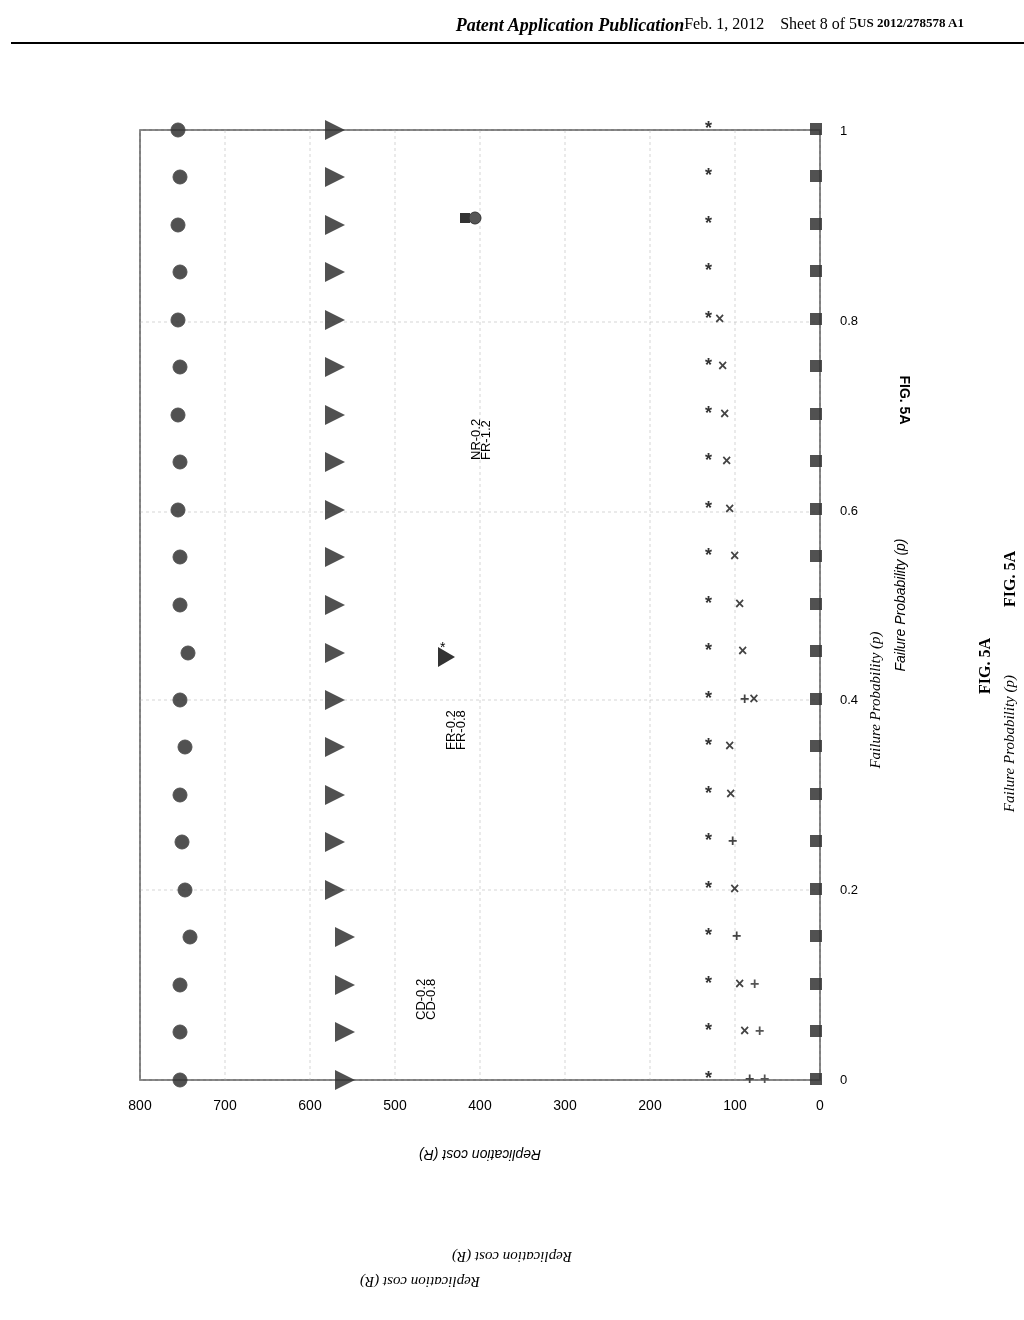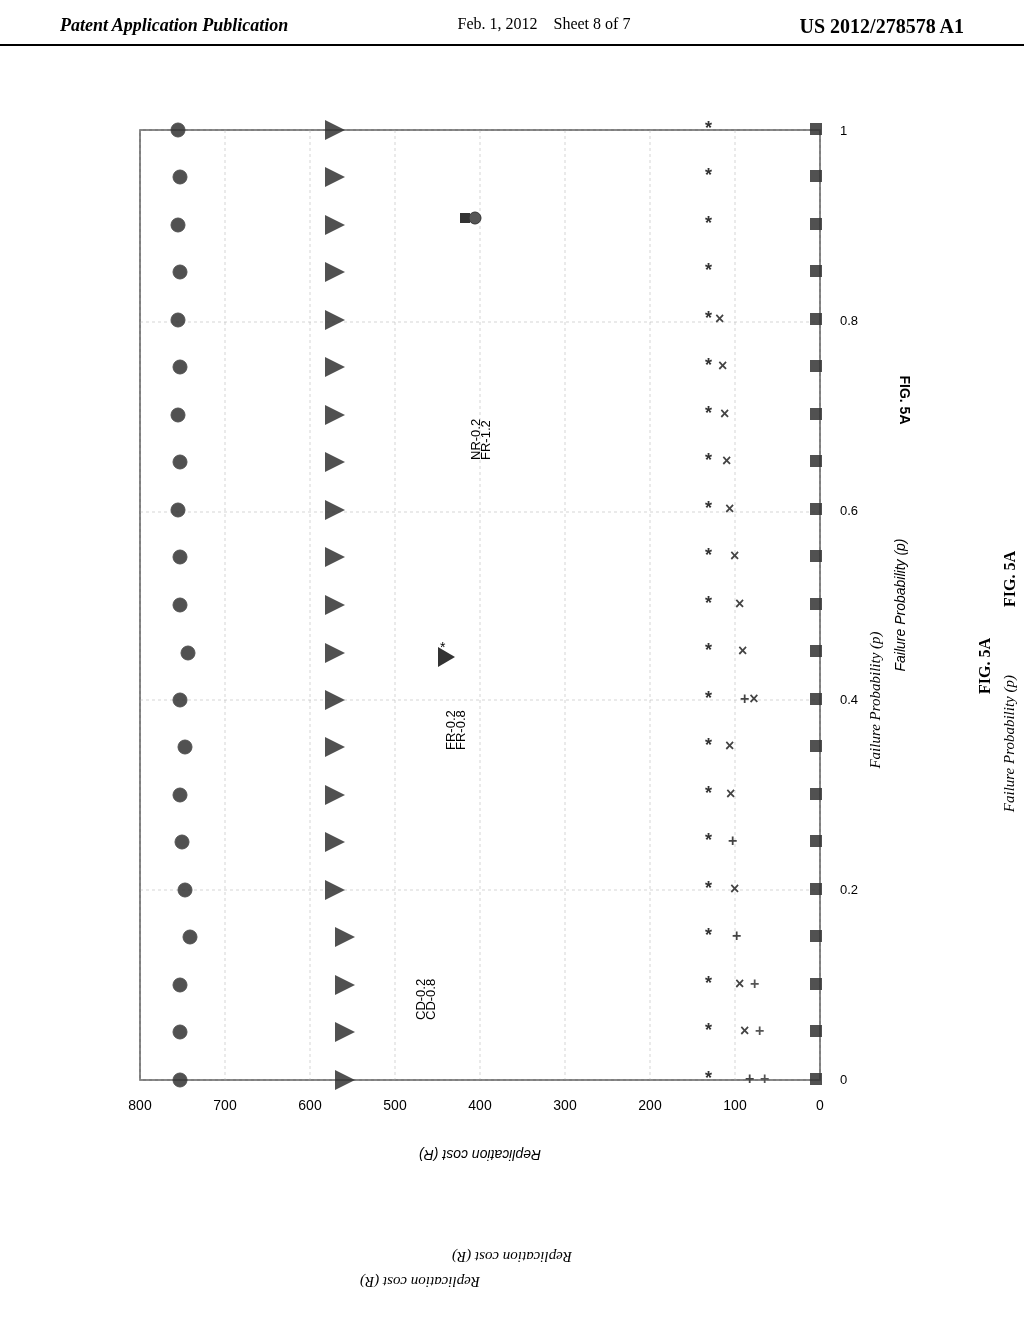--- a/index.html
+++ b/index.html
@@ -8,39 +8,39 @@
       height: 1320px;
       background: #fff;
       font-family: 'Times New Roman', Times, serif;
       position: relative;
       overflow: hidden;
     }
 
     .page-title-area {
       position: absolute;
       top: 15px;
-      left: 0;
+      left: 11px;
       right: 0;
       display: flex;
-      justify-content: space-between;
+      justify-content: flex-end;
       padding: 0 60px;
       border-bottom: 2px solid #000;
       padding-bottom: 6px;
     }
   </style>
 </head>
 <body>
 
 <div class="page-title-area">
   <span style="font-weight:bold; font-style:italic; font-size:18px;">Patent Application Publication</span>
   <span style="font-size:16px;">
     <span>Feb. 1, 2012</span>&nbsp;&nbsp;&nbsp;
-    <span>Sheet 8 of 7</span>
+    <span>Sheet 8 of 5</span>
   </span>
-  <span style="font-size:20px; font-weight:bold;">US 2012/278578 A1</span>
+  <span style="font-size:13px; font-weight:bold;">US 2012/278578 A1</span>
 </div>
 
 <div style="position:absolute; top:80px; left:0; right:0; bottom:0;">
 
   <div style="position:absolute; right:30px; top:45%; font-size:16px; font-weight:bold; writing-mode:vertical-rl; transform:rotate(180deg);">FIG. 5A</div>
 
   <div style="position:absolute; right:80px; top:50%; transform:translateY(-50%) rotate(-90deg); font-size:15px; font-style:italic; white-space:nowrap; transform-origin:center center;">Failure Probability (p)</div>
 
   <div style="position:absolute; bottom:55px; left:50%; transform:translateX(-50%) rotate(180deg); font-size:15px; font-style:italic; white-space:nowrap;">
     <span>Replication cost (R)</span>

